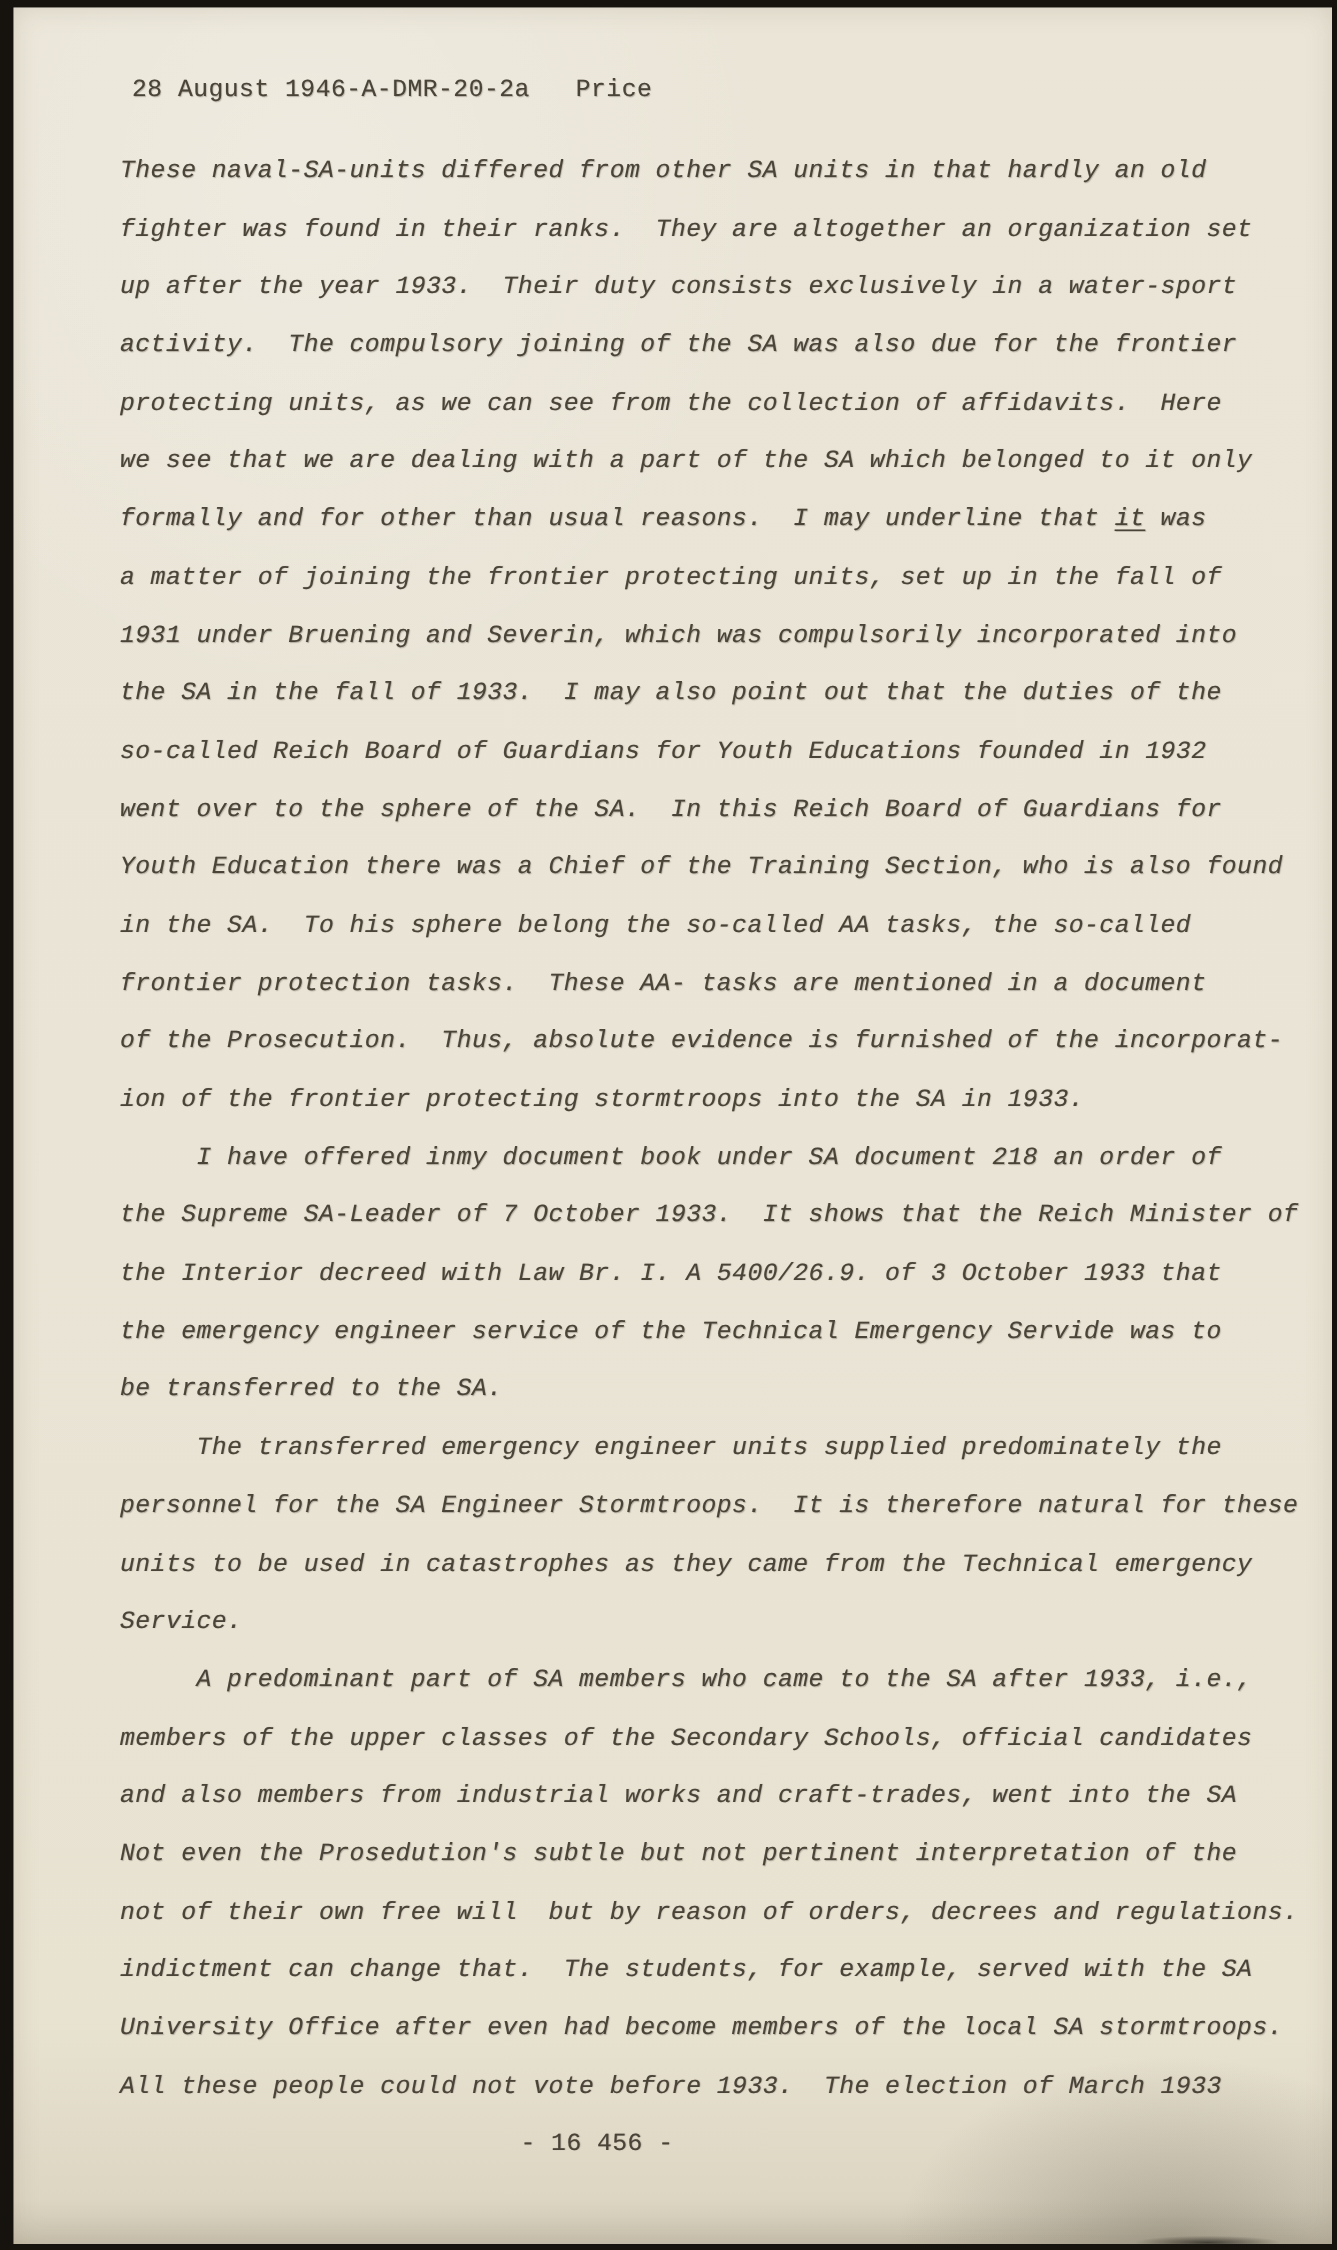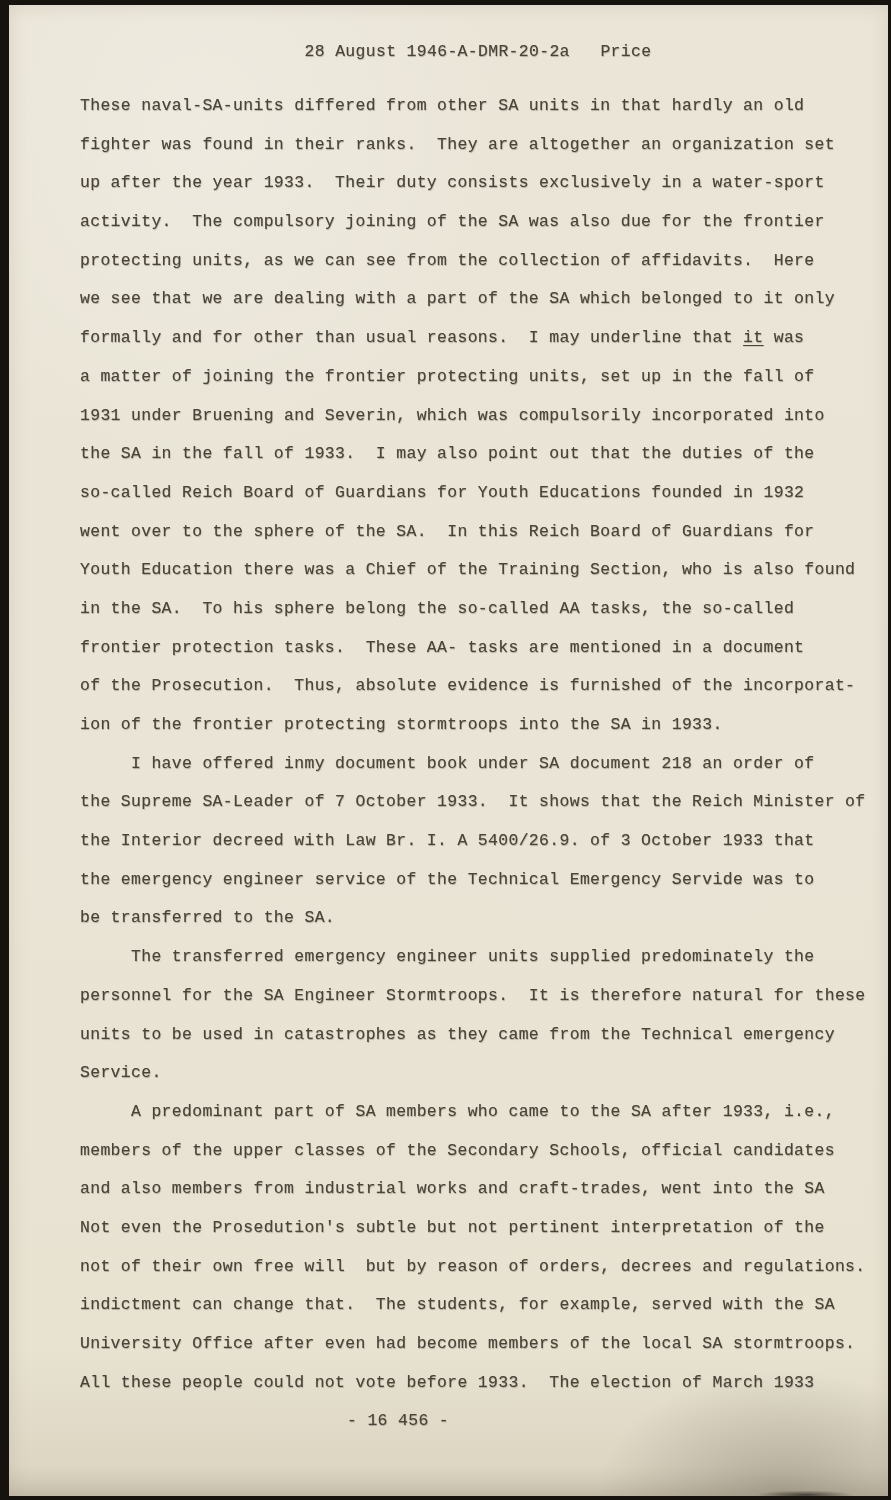--- a/index.html
+++ b/index.html
@@ -33,27 +33,26 @@
     color: #48423733;
   }
   .typed {
     color: #4a4338;
     font-size: 16.5px;
     letter-spacing: 0.3px;
     white-space: pre;
     text-shadow: 0.5px 0.5px 0.7px rgba(74,67,56,0.35), -0.2px 0 0.4px rgba(74,67,56,0.25);
   }
   .doc-header {
-    margin: 18px 0 0 8px;
-    padding-top: 18px;
+    margin: 0 0 0 8px;
+    padding-top: 44px;
     line-height: 22px;
     font-weight: normal;
-    text-align: center;
   }
-  .lines { margin-top: 24px; }
+  .lines { margin-top: 24px; font-style: italic; }
   .line { line-height: 38.7px; height: 38.7px; }
   .line .u { text-decoration: underline; text-underline-offset: 3px; }
   .page-number {
     line-height: 38.7px; height: 38.7px;
     padding-left: 267px;
   }
 </style>
 </head>
 <body>
 

